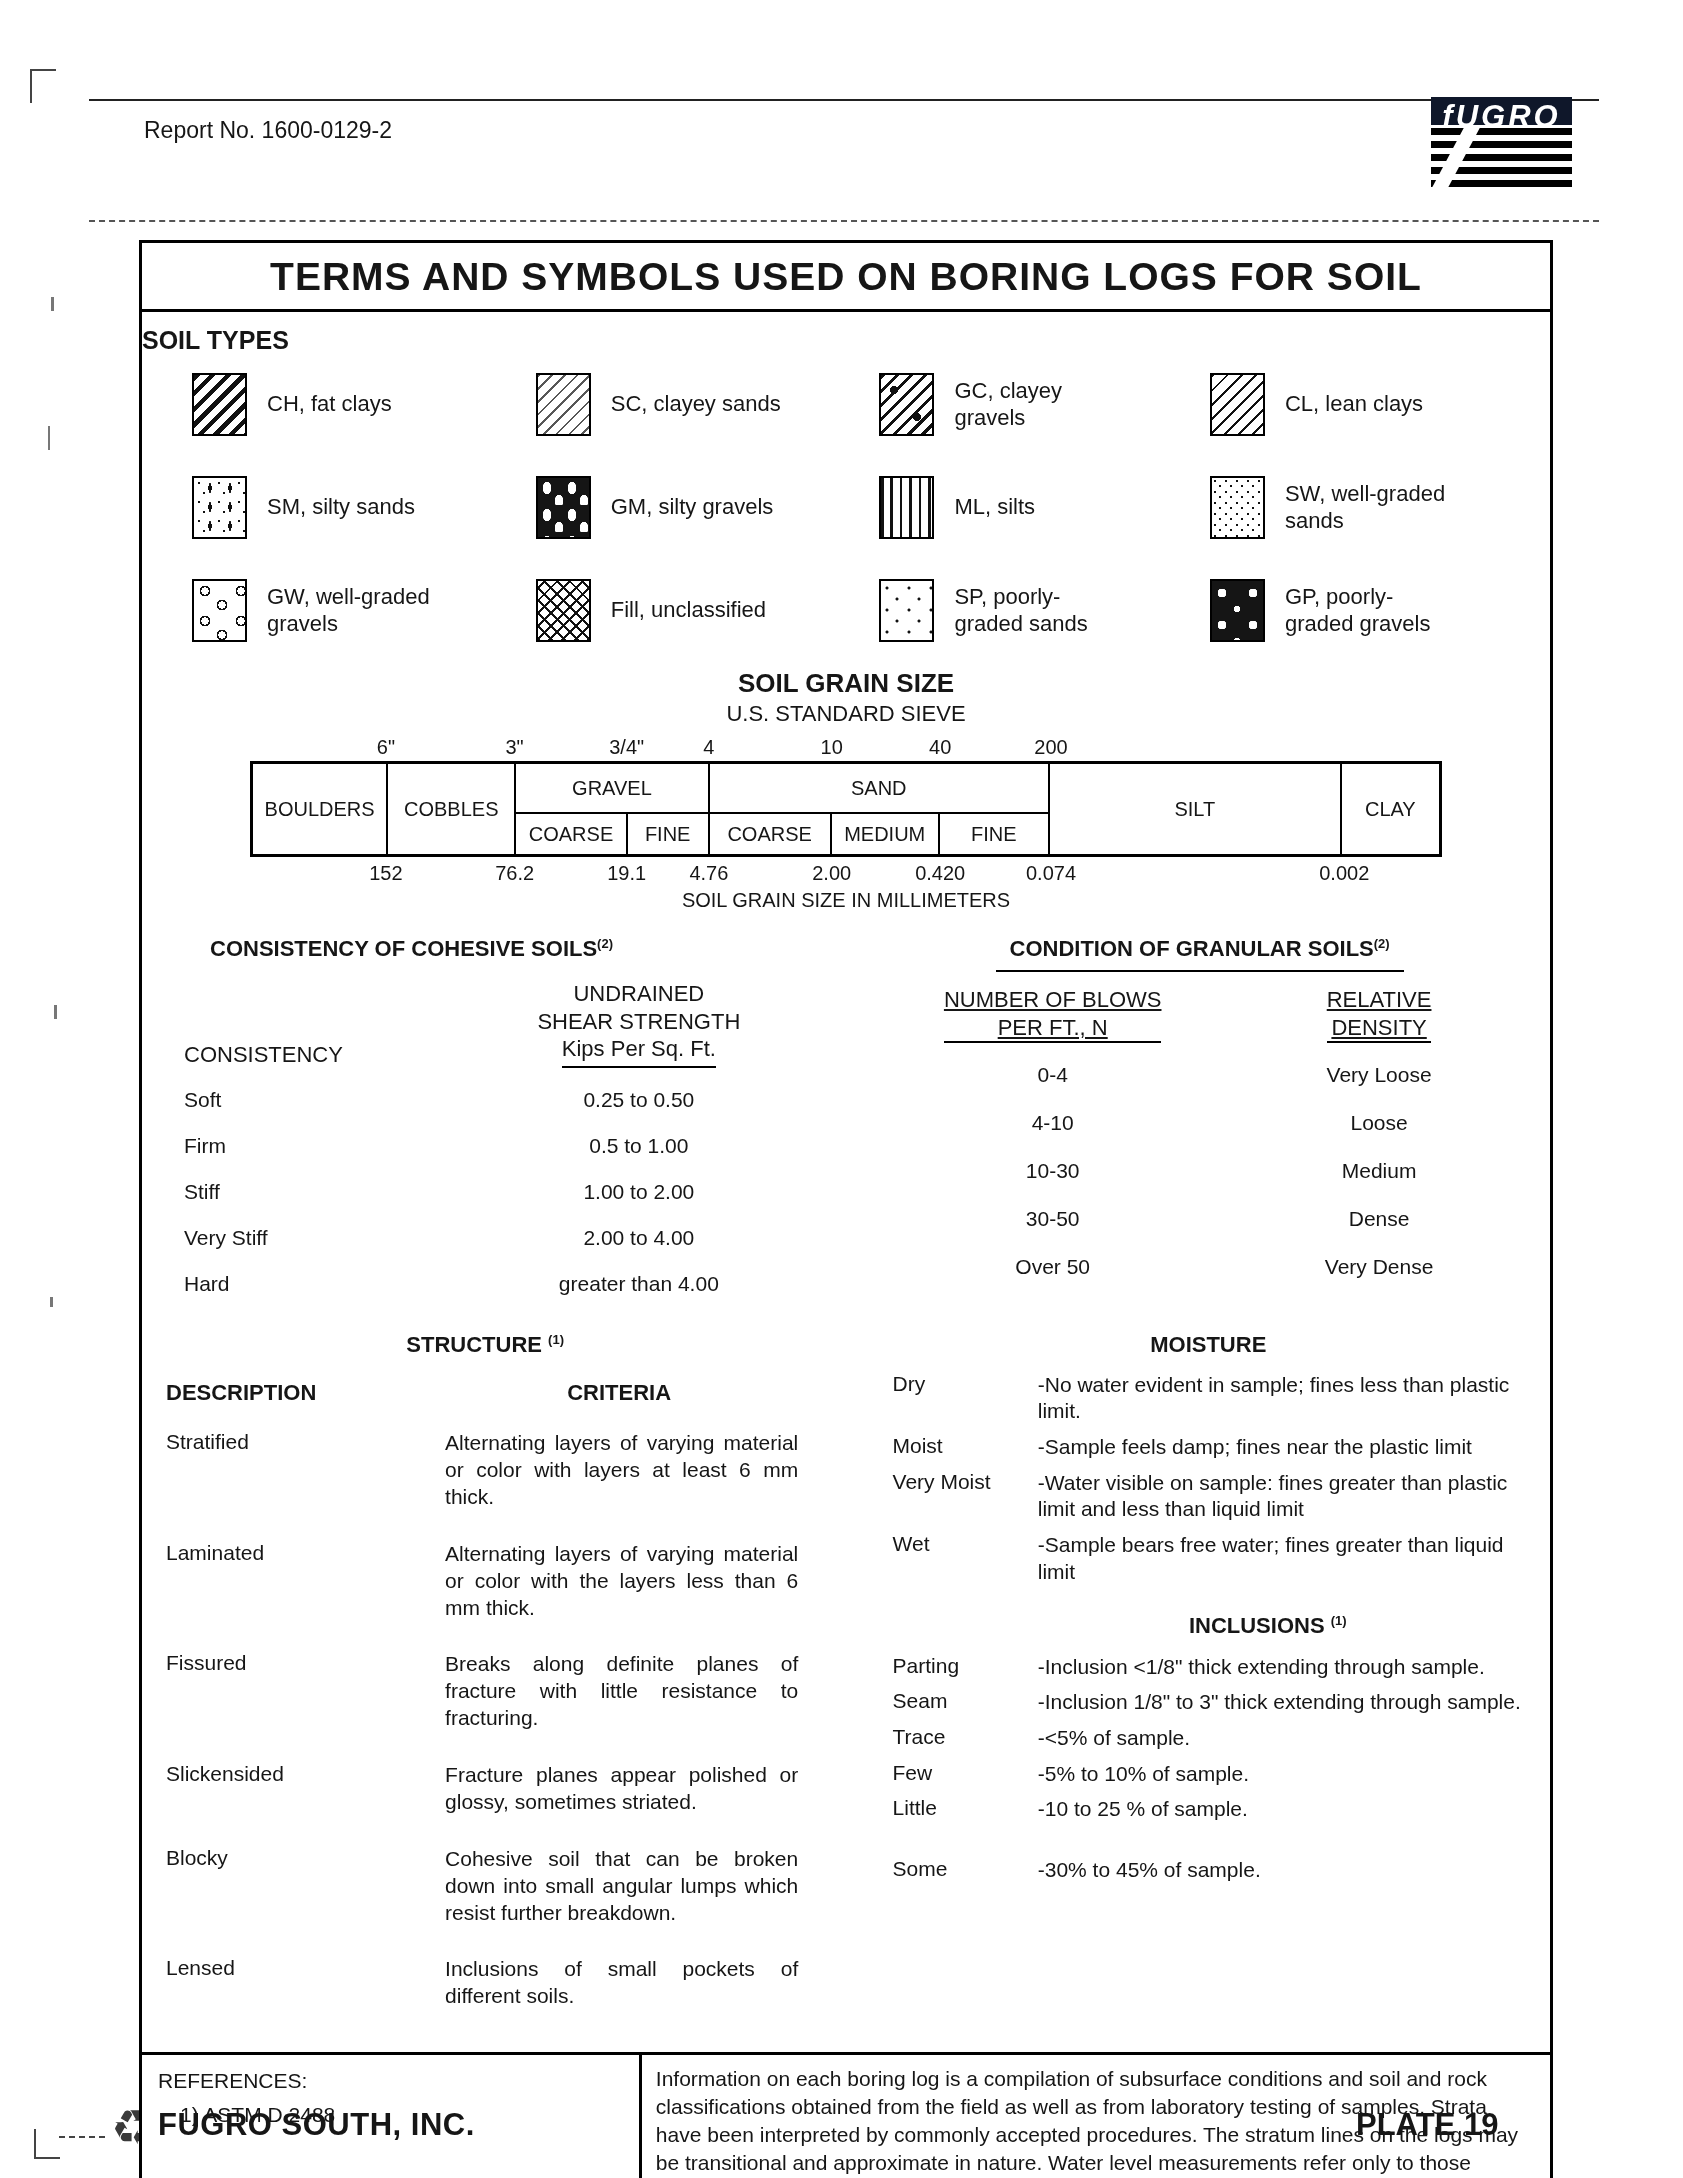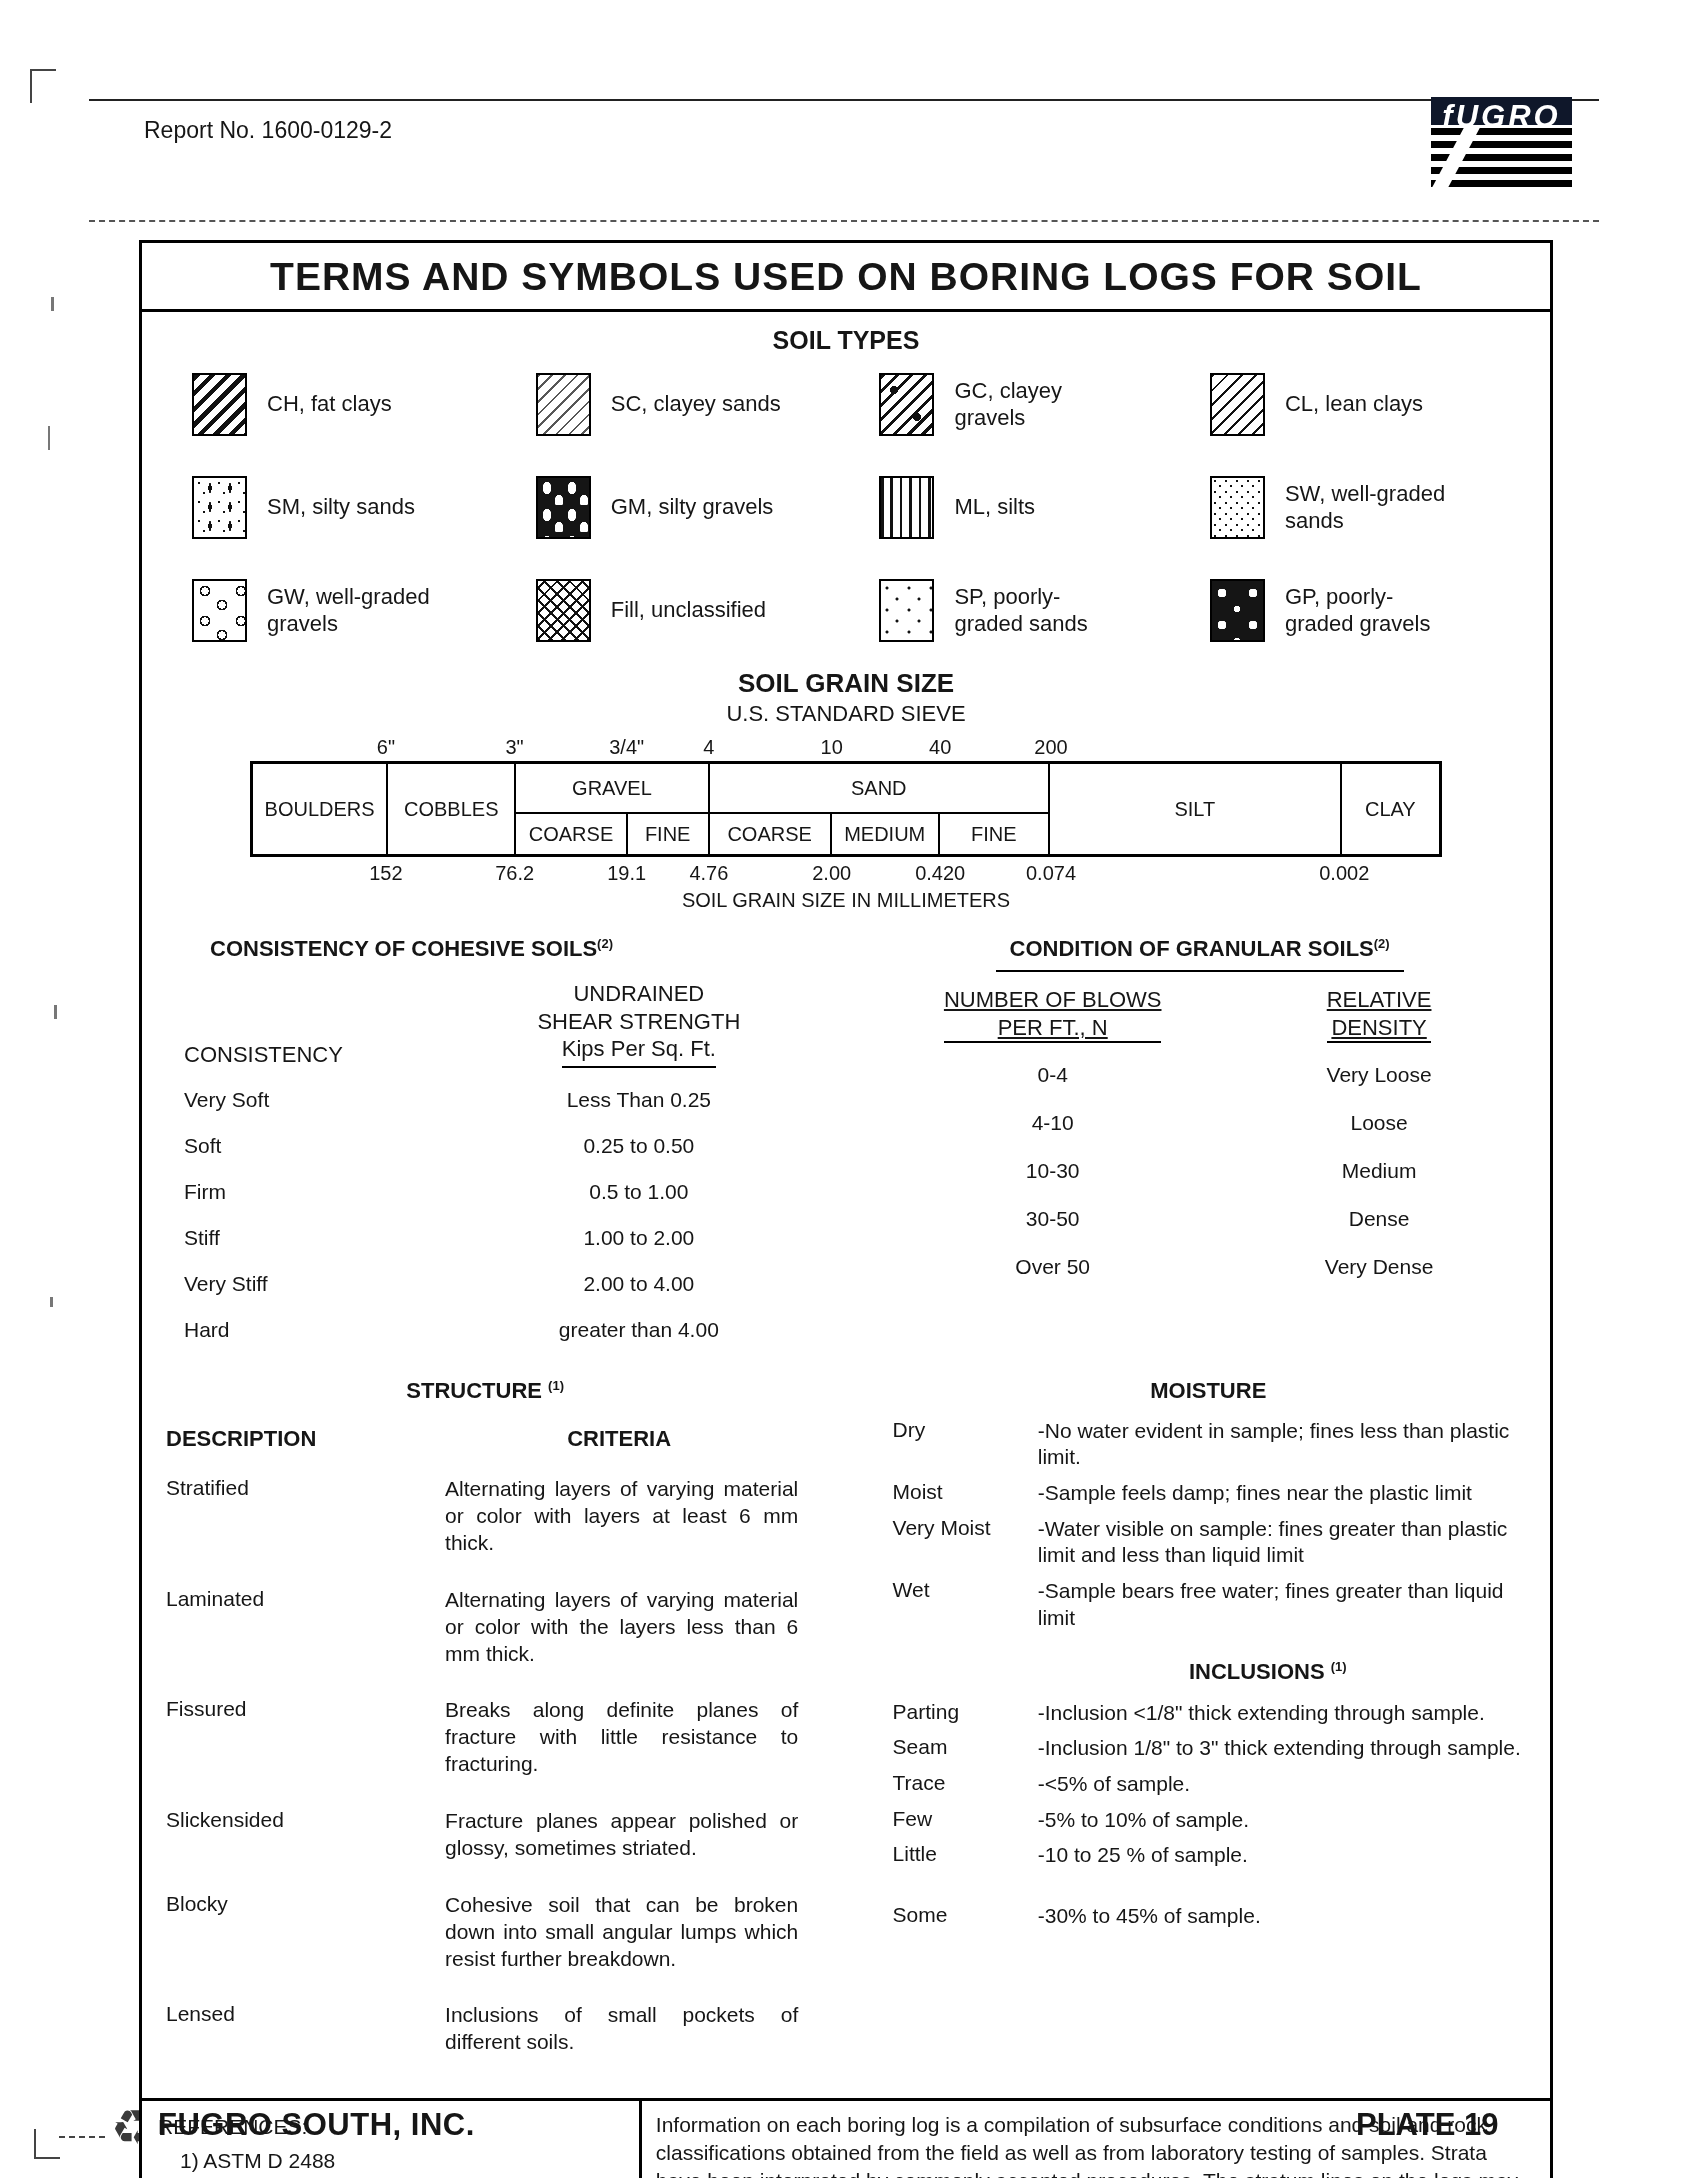--- a/index.html
+++ b/index.html
@@ -35,21 +35,21 @@
   .recycle { position:absolute; left:111px; top:2099px; font-size:48px; color:#3a3a3a; }
   .dash-seg-a { position:absolute; left:59px; top:2136px; width:46px; border-top:2px dashed #444; }
   .dash-seg-b { position:absolute; left:184px; top:2136px; width:69px; border-top:2px dashed #444; }
 
   
   .main-box { position:absolute; left:139px; top:240px; width:1414px; border:3px solid #000; background:#fff; }
   .doc-title {
     text-align:center; font-weight:bold; font-size:39px; letter-spacing:1px;
     padding:12px 0 10px; border-bottom:3px solid #000;
   }
-  .sec-heading { text-align:center; font-weight:bold; font-size:25px; margin-top:14px; }
+  .sec-heading { font-weight:bold; font-size:25px; margin-top:14px; }
 
   
   .soil-grid { display:grid; grid-template-columns:26% 26% 25% 23%; padding:18px 36px 6px 50px; row-gap:40px; }
   .soil-item { display:flex; align-items:center; gap:20px; }
   .soil-label { font-size:22px; line-height:1.2; max-width:173px; }
   .swatch { width:55px; height:63px; border:2.5px solid #000; background-color:#fff; flex:none; }
   .pat-ch { background-image:repeating-linear-gradient(135deg,#111 0 4.5px,transparent 4.5px 11px); }
   .pat-sc { background-image:repeating-linear-gradient(135deg,rgba(45,45,45,.8) 0 1.8px,transparent 1.8px 9px); }
   .pat-gc { background-image:radial-gradient(circle 4px at 13px 15px,#111 96%,transparent),radial-gradient(circle 4px at 36px 42px,#111 96%,transparent),repeating-linear-gradient(135deg,#111 0 3px,transparent 3px 10px); }
   .pat-cl { background-image:repeating-linear-gradient(135deg,#111 0 2px,transparent 2px 10px); }
@@ -250,24 +250,20 @@
       </div>
       <div class="cons-header">
         <div class="cons-h1">CONSISTENCY</div>
         <div class="cons-h2">
           <div>UNDRAINED</div>
           <div>SHEAR STRENGTH</div>
           <div class="u">Kips Per Sq. Ft.</div>
         </div>
       </div>
       <div class="cons-row">
-        <div class="cn">Very Soft</div>
-        <div class="cv">Less Than 0.25</div>
-      </div>
-      <div class="cons-row">
         <div class="cn">Soft</div>
         <div class="cv">0.25 to 0.50</div>
       </div>
       <div class="cons-row">
         <div class="cn">Firm</div>
         <div class="cv">0.5 to 1.00</div>
       </div>
       <div class="cons-row">
         <div class="cn">Stiff</div>
         <div class="cv">1.00 to 2.00</div>

